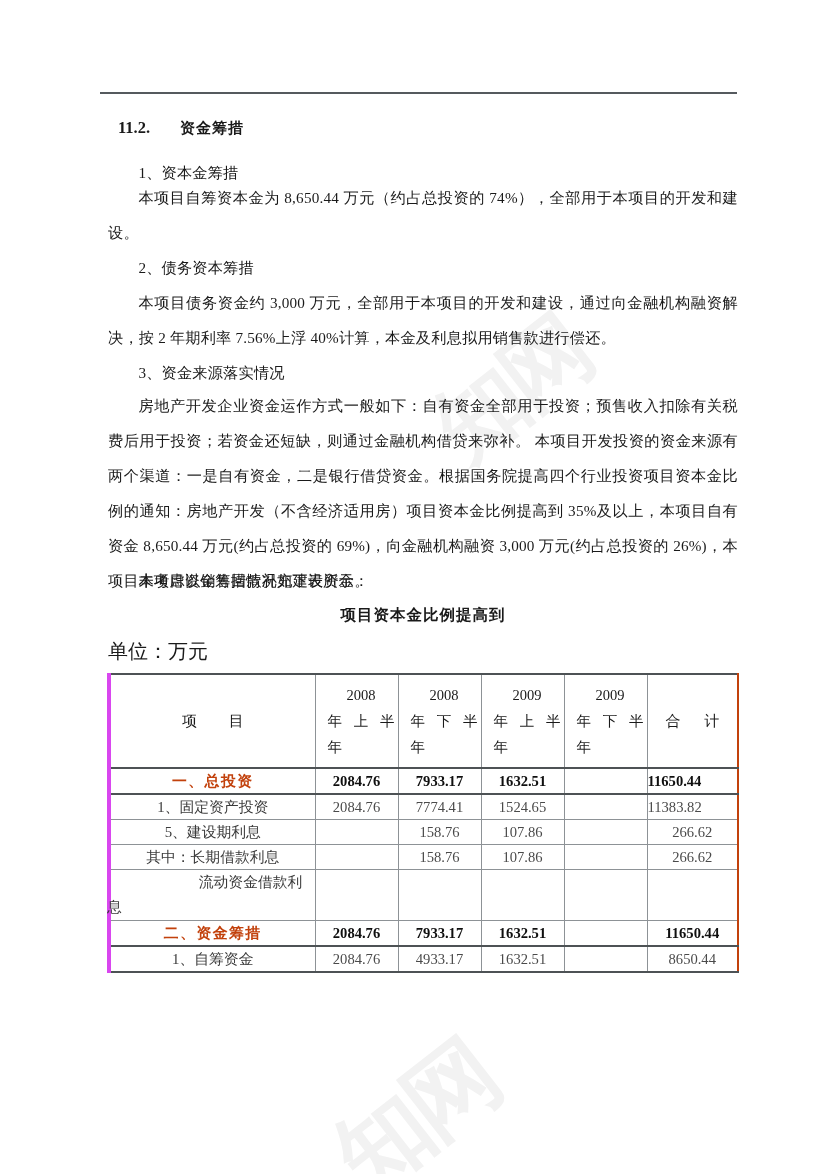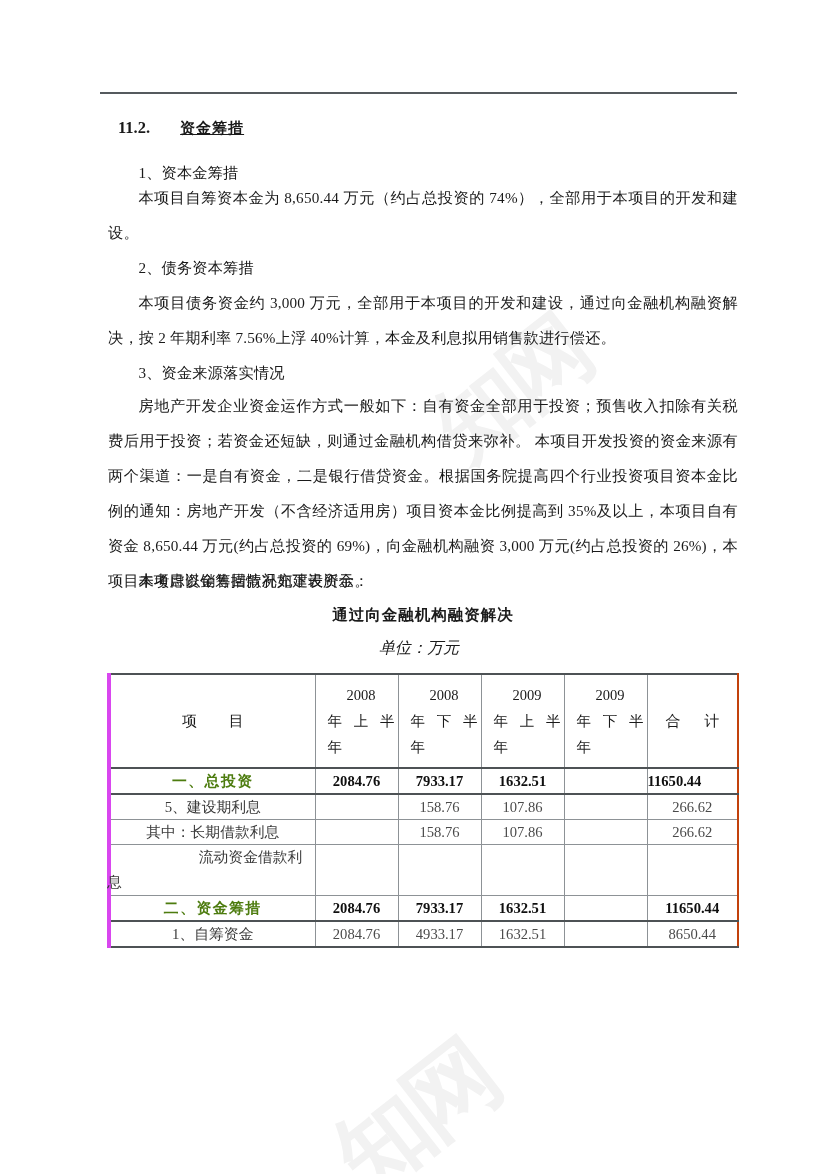--- a/index.html
+++ b/index.html
@@ -77,21 +77,20 @@
   }
   .sec-heading .sec-num {
     font-family: "Liberation Serif", serif;
     letter-spacing: 0px;
   }
   .sec-heading .sec-title {
     font-weight: 700;
     font-size: 15px;
     margin-left: 30px;
     letter-spacing: 1px;
-    text-decoration: underline;
   }
 
   .body-block {
     position: absolute;
     left: 108px;
     width: 630px;
     font-size: 15.2px;
     line-height: 35px;
     text-align: justify;
     text-justify: inter-ideograph;
@@ -105,25 +104,24 @@
     width: 630px;
     text-align: center;
     font-size: 15.5px;
     font-weight: 700;
     letter-spacing: 1px;
   }
   .unit-line {
     position: absolute;
     left: 108px;
     width: 630px;
-    text-align: center;
-    font-size: 16px;
+    text-align: left;
+    font-size: 20px;
     padding-right: 8px;
     box-sizing: border-box;
-    font-style: italic;
   }
 
   
   #fund-table {
     position: absolute;
     left: 107px;
     top: 673px;
     width: 631px;
     border-collapse: collapse;
     table-layout: fixed;
@@ -174,21 +172,21 @@
   .hd-period .yr { display: block; text-align: center; text-align-last: center; }
 
   
   .cell-item {
     text-align: center;
     padding: 7px 4px;
     font-size: 14.8px;
     line-height: 24px;
     color: #3b3b3b;
   }
-  .cell-item.b { font-weight: 700; color: #4d7c0f; letter-spacing: 1.5px; }
+  .cell-item.b { font-weight: 700; color: #c2410c; letter-spacing: 1.5px; }
   .cell-item.wrapy {
     text-align: left;
     text-indent: 6.2em;
     line-height: 25px;
     white-space: normal;
     padding: 6px 0 6px 0;
     position: relative;
     left: -4px;
   }
   .cell-num {
@@ -227,21 +225,21 @@
     </div>
 
     <div class="body-block indent2" style="top:155px;">1、资本金筹措</div>
     <div class="body-block indent2" style="top:180px;">本项目自筹资本金为 8,650.44 万元（约占总投资的 74%），全部用于本项目的开发和建设。</div>
     <div class="body-block indent2" style="top:250px;">2、债务资本筹措</div>
     <div class="body-block indent2" style="top:285px;">本项目债务资金约 3,000 万元，全部用于本项目的开发和建设，通过向金融机构融资解决，按 2 年期利率 7.56%上浮 40%计算，本金及利息拟用销售款进行偿还。</div>
     <div class="body-block indent2" style="top:355px;">3、资金来源落实情况</div>
     <div class="body-block indent2" style="top:388px;">房地产开发企业资金运作方式一般如下：自有资金全部用于投资；预售收入扣除有关税费后用于投资；若资金还短缺，则通过金融机构借贷来弥补。 本项目开发投资的资金来源有两个渠道：一是自有资金，二是银行借贷资金。根据国务院提高四个行业投资项目资本金比例的通知：房地产开发（不含经济适用房）项目资本金比例提高到 35%及以上，本项目自有资金 8,650.44 万元(约占总投资的 69%)，向金融机构融资 3,000 万元(约占总投资的 26%)，本项目未考虑以销售回款补充建设资金。</div>
     <div class="body-block indent2" style="top:563px;">本项目资金筹措情况如下表所示：</div>
 
-    <div class="tbl-caption" style="top:605px;">通过向金融机构融资解决</div>
+    <div class="tbl-caption" style="top:605px;">项目资本金比例提高到</div>
     <div class="unit-line" style="top:638px;">单位：万元</div>
 
     <table id="fund-table">
       <colgroup>
         <col class="c-item">
           <col class="c-per">
           <col class="c-per">
         <col class="c-per">
           <col class="c-per">
           <col class="c-total">
@@ -265,20 +263,28 @@
           </tr>
           <tr class="row-bot-strong">
             <td class="cell-item col-l b">一、总投资</td>
             <td class="cell-num b">2084.76</td>
             <td class="cell-num b">7933.17</td>
             <td class="cell-num b">1632.51</td>
             <td class="cell-num b cell-empty"></td>
             <td class="cell-num col-r tot-wrap b">11650.44</td>
           </tr>
           <tr>
+            <td class="cell-item col-l">1、固定资产投资</td>
+            <td class="cell-num">2084.76</td>
+            <td class="cell-num">7774.41</td>
+            <td class="cell-num">1524.65</td>
+            <td class="cell-num cell-empty"></td>
+            <td class="cell-num col-r tot-wrap">11383.82</td>
+          </tr>
+          <tr>
             <td class="cell-item col-l">5、建设期利息</td>
             <td class="cell-num cell-empty"></td>
             <td class="cell-num">158.76</td>
             <td class="cell-num">107.86</td>
             <td class="cell-num cell-empty"></td>
             <td class="cell-num col-r tot">266.62</td>
           </tr>
           <tr>
             <td class="cell-item col-l">其中：长期借款利息</td>
             <td class="cell-num cell-empty"></td>

